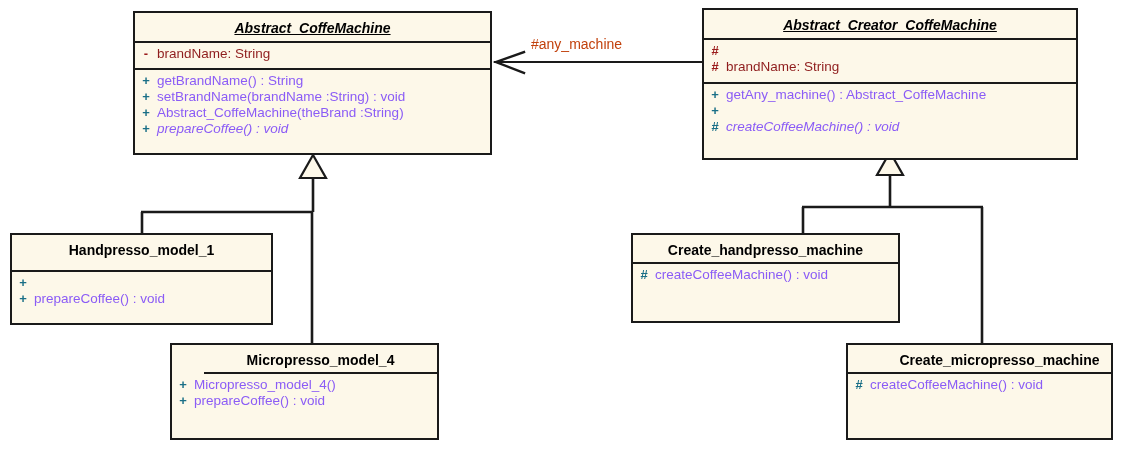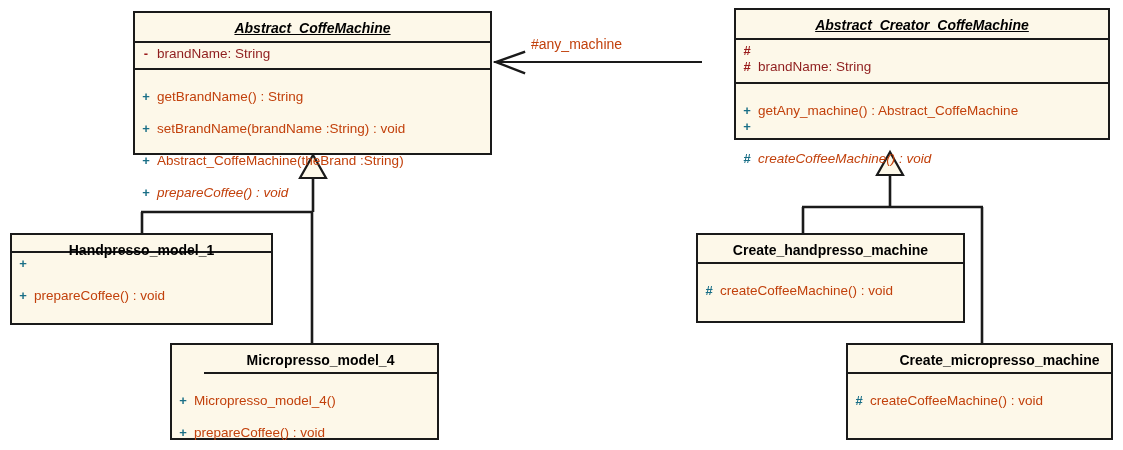--- a/index.html
+++ b/index.html
@@ -59,21 +59,21 @@
     font-weight: bold;
     font-size: 13px;
   }
   .member-text {
     display: inline-block;
   }
   
   .attr .vis { color: #9b1c1c; }
   .attr .member-text { color: #8f1d1d; }
   .meth .vis { color: #1a6f87; }
-  .meth .member-text { color: #c2410c; margin-top: 16px; }
+  .meth .member-text { color: #8b5cf6; }
   .meth.italic .member-text { font-style: italic; }
   
   .assoc-label {
     position: absolute;
     font-size: 14px;
     color: #c2410c;
     white-space: nowrap;
     text-align: center;
   }
   svg.overlay {
@@ -142,21 +142,21 @@
         <span class="vis">+</span>
         <span class="member-text">Abstract_CoffeMachine(theBrand :String)</span>
       </div>
       <div class="uml-row meth italic">
         <span class="vis">+</span>
         <span class="member-text">prepareCoffee() : void</span>
       </div>
     </div>
   </div>
 
-  <div class="uml-class" style="left:734px; top:8px; width:376px; height:132px;">
+  <div class="uml-class" style="left:702px; top:8px; width:376px; height:152px;">
     <div class="uml-title abstract" style="height:30px; line-height:20px;">Abstract_Creator_CoffeMachine</div>
     <div class="uml-section attrs" style="height:44px;">
       <div class="uml-row attr">
         <span class="vis">#</span>
       </div>
       <div class="uml-row attr">
         <span class="vis">#</span>
         <span class="member-text">brandName:  String</span>
       </div>
     </div>
@@ -169,21 +169,21 @@
         <span class="vis">+</span>
       </div>
       <div class="uml-row meth italic">
         <span class="vis">#</span>
         <span class="member-text">createCoffeeMachine() : void</span>
       </div>
     </div>
   </div>
 
   <div class="uml-class" style="left:10px; top:233px; width:263px; height:92px;">
-    <div class="uml-title" style="height:18px; line-height:20px;">Handpresso_model_1</div>
+    <div class="uml-title" style="height:37px; line-height:20px;">Handpresso_model_1</div>
     <div class="uml-section meths">
       <div class="uml-row meth">
         <span class="vis">+</span>
       </div>
       <div class="uml-row meth">
         <span class="vis">+</span>
         <span class="member-text">prepareCoffee() : void</span>
       </div>
     </div>
   </div>
@@ -195,21 +195,21 @@
         <span class="vis">+</span>
         <span class="member-text">Micropresso_model_4()</span>
       </div>
       <div class="uml-row meth">
         <span class="vis">+</span>
         <span class="member-text">prepareCoffee() : void</span>
       </div>
     </div>
   </div>
 
-  <div class="uml-class" style="left:696px; top:233px; width:269px; height:90px;">
+  <div class="uml-class" style="left:631px; top:233px; width:269px; height:90px;">
     <div class="uml-title" style="height:29px; line-height:20px;">Create_handpresso_machine</div>
     <div class="uml-section meths">
       <div class="uml-row meth">
         <span class="vis">#</span>
         <span class="member-text">createCoffeeMachine() : void</span>
       </div>
     </div>
   </div>
 
   <div class="uml-class" style="left:846px; top:343px; width:267px; height:97px;">

